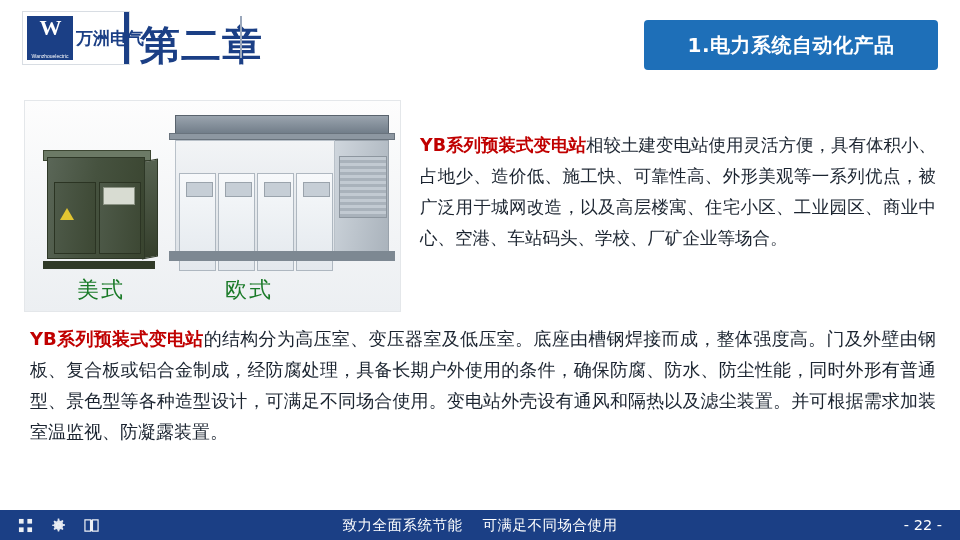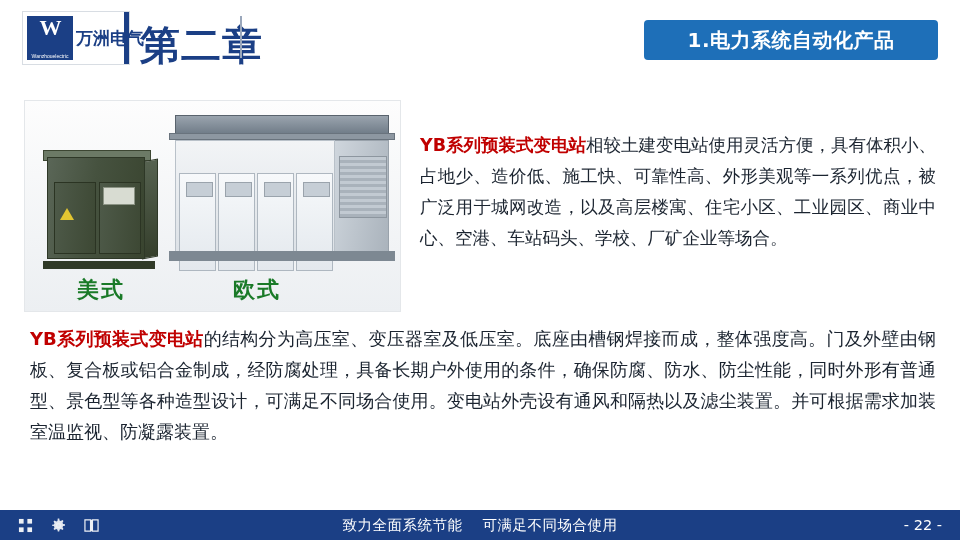--- a/index.html
+++ b/index.html
@@ -113,21 +113,21 @@
     font-size: 27px;
     color: #55657c;
     font-family: "DejaVu Sans", sans-serif;
     letter-spacing: 1px;
   }
   .section-tab {
     position: absolute;
     right: 22px;
     top: 20px;
     width: 294px;
-    height: 40px;
+    height: 50px;
     background: #1e6fb8;
     border-radius: 4px;
     display: flex;
     align-items: center;
     justify-content: center;
     color: #ffffff;
     font-size: 20px;
     font-weight: bold;
     font-family: "DejaVu Sans", sans-serif;
     letter-spacing: 0.5px;
@@ -274,27 +274,27 @@
   .euro .base {
     position: absolute;
     left: -6px; bottom: 6px;
     width: 226px; height: 10px;
     background: #7d8892;
   }
   .img-label {
     position: absolute;
     bottom: 6px;
     font-size: 22px;
-    font-weight: bold;
+    font-weight: normal;
     color: #1a7a28;
     font-family: "DejaVu Sans", sans-serif;
     letter-spacing: 2px;
   }
   .img-label.amer-label { left: 52px; }
-  .img-label.euro-label { left: 208px; }
+  .img-label.euro-label { left: 200px; }
 
   
   .right-text {
     position: absolute;
     left: 420px;
     top: 118px;
     width: 516px;
     font-size: 17.5px;
     line-height: 31px;
     color: #1b2430;

